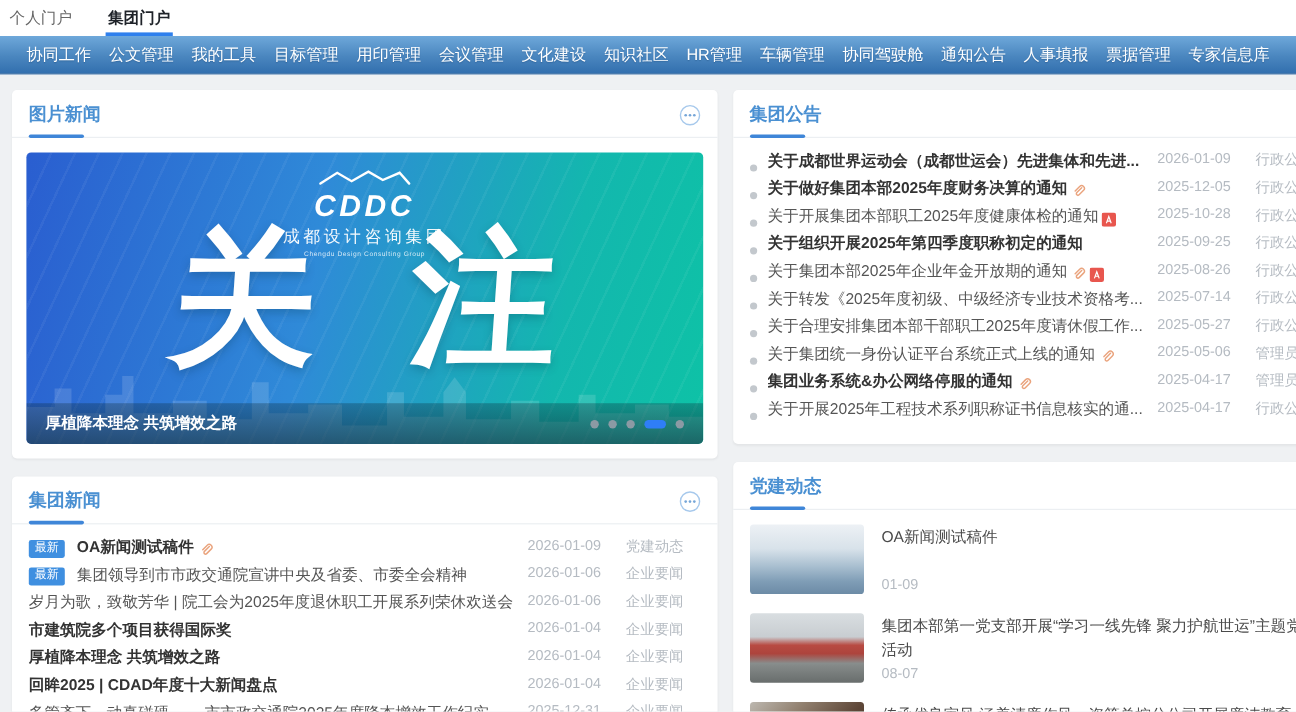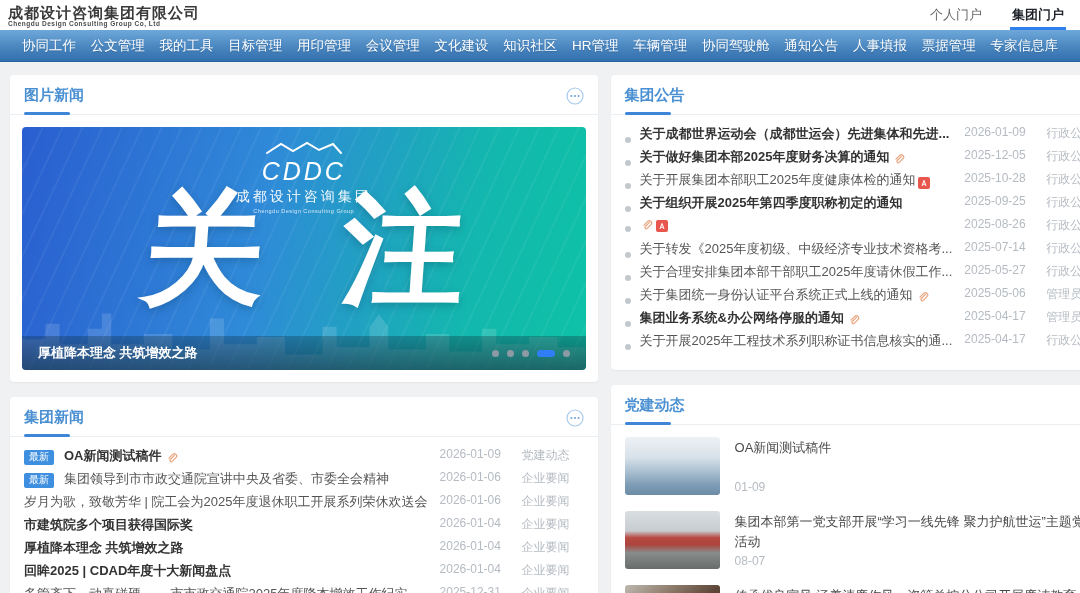--- a/index.html
+++ b/index.html
@@ -29,21 +29,21 @@
   .card-title { font-size:15px; color:#4a90d2; font-weight:600; position:relative; }
   .card-title::after { content:""; position:absolute; left:0; bottom:-10px; width:46px; height:3px; background:#3f86d8; border-radius:2px; }
   .more-ico { cursor:pointer; display:flex; }
 
   
   .banner { position:relative; margin:12px; height:243px; border-radius:4px; overflow:hidden;
     background:linear-gradient(100deg,#2a5ed0 0%,#2f8ad8 42%,#13b7ae 78%,#0ec2a6 100%); }
   .banner::before { content:""; position:absolute; inset:0;
     background:repeating-linear-gradient(115deg,rgba(255,255,255,.05) 0 2px,transparent 2px 18px); }
   .b-logo { position:absolute; top:14px; left:0; right:0; text-align:center; color:#fff; }
-  .b-logo-mark { font-size:25px; font-weight:400; font-style:italic; letter-spacing:3px; line-height:1; }
+  .b-logo-mark { font-size:25px; font-weight:700; font-style:italic; letter-spacing:3px; line-height:1; }
   .b-logo-cn { font-size:14px; letter-spacing:3px; margin-top:4px; opacity:.95; }
   .b-logo-en { font-size:5.5px; letter-spacing:.5px; margin-top:2px; opacity:.8; }
   .b-headline { position:absolute; top:58px; left:0; right:0; text-align:center; color:#fff; font-size:122px; font-weight:700; line-height:1.05; letter-spacing:.18em; padding-left:.18em; text-shadow:0 3px 8px rgba(0,50,70,.25); transform:skewX(-4deg); }
   .skyline { position:absolute; bottom:0; left:0; width:100%; height:72px; }
   .b-caption { position:absolute; bottom:0; left:0; right:0; height:34px; display:flex; align-items:center; justify-content:space-between; padding:0 16px; background:linear-gradient(180deg,rgba(13,42,56,.30),rgba(13,42,56,.62)); }
   .b-caption-text { color:#fff; font-size:13px; font-weight:600; }
   .dots { display:flex; align-items:center; gap:8px; }
   .dot { width:7px; height:7px; border-radius:50%; background:#8b9aa4; cursor:pointer; }
   .dot.active { width:18px; border-radius:4px; background:#2f7ef7; }
 
@@ -71,24 +71,20 @@
   .ptitle { font-size:13px; color:#4a4a4a; line-height:1.55; }
   .pdate { font-size:12px; color:#b5bbc2; }
 
   .fixed-h { height:295px; overflow:hidden; }
   .cut-card { min-height:230px; }
 </style>
 </head>
 <body>
 
 <div class="hdr">
-  <div class="logo">
-    <div class="logo-cn">成都设计咨询集团有限公司</div>
-    <div class="logo-en">Chengdu Design Consulting Group Co, Ltd</div>
-  </div>
   <div class="plinks">
       <span class="plink">个人门户</span>
       <span class="plink active">集团门户</span>
     </div>
 </div>
 
 <div class="nav">
     <div class="nav-item">协同工作</div>
     <div class="nav-item">公文管理</div>
     <div class="nav-item">我的工具</div>
@@ -306,20 +302,21 @@
 
     </span>
     <span class="meta">
       <span class="rdate">2025-09-25</span>
       <span class="rcat">行政公告</span>
     </span>
   </div>
           <div class="row">
     <span class="row-main">
       <span class="bullet"></span>
+      <span class="rtitle">关于集团本部2025年企业年金开放期的通知</span>
       <span class="clip">
         <svg width="13" height="13" viewBox="0 0 16 16">
                   <path d="M11.6 4.2l-5 5a1.6 1.6 0 1 0 2.3 2.3l4.6-4.6a2.8 2.8 0 1 0-4-4L4.9 7.6" fill="none" stroke="#eaa47e" stroke-width="1.5" stroke-linecap="round"></path>
                 </svg>
       </span>
       <span class="docico">
         <svg width="12" height="12" viewBox="0 0 12 12">
                   <rect width="12" height="12" rx="2" fill="#e8564e"></rect>
                   <path d="M4 9 L6 3.4 L8 9 M4.8 7.2 h2.4" stroke="#fff" stroke-width="1" fill="none"></path>
                 </svg>

